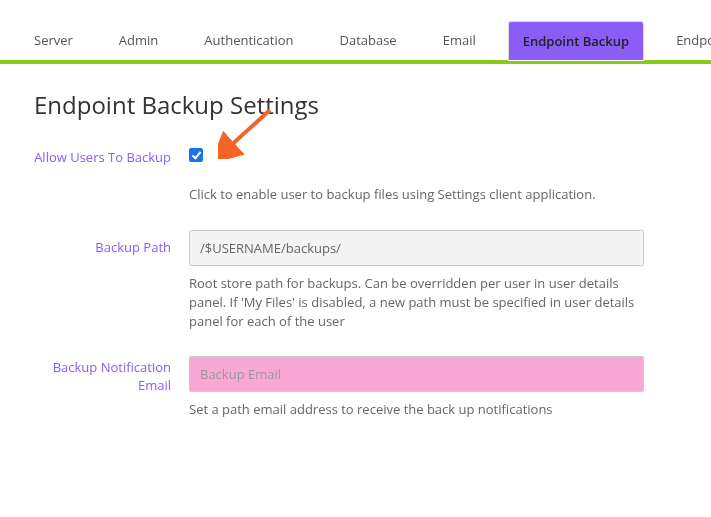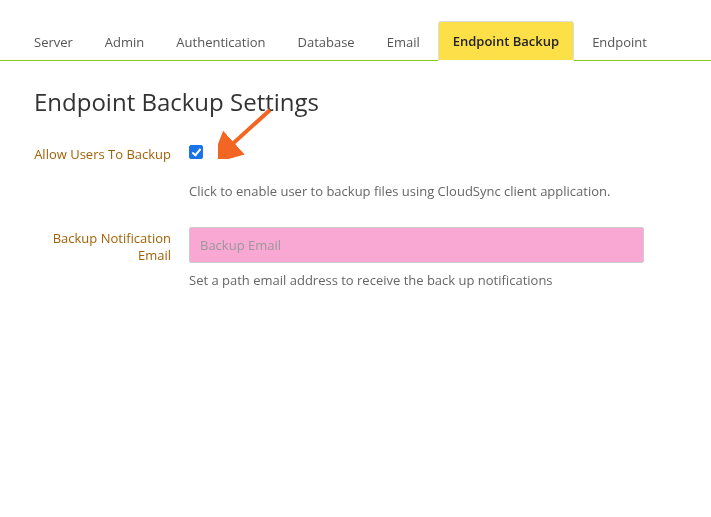--- a/index.html
+++ b/index.html
@@ -9,42 +9,41 @@
     color: #444;
     width: 711px;
     height: 517px;
     background: #fff;
     overflow: hidden;
     position: relative;
   }
   
   .tabs {
     display: flex;
-    align-items: flex-end;
     padding: 20px 20px 0 20px;
-    border-bottom: 1px solid #84cc16;
-    gap: 4px;
+    border-bottom: 4px solid #84cc16;
+    gap: 18px;
   }
   .tab {
     padding: 10px 14px 10px 14px;
     font-size: 13px;
     color: #555;
     cursor: pointer;
     white-space: nowrap;
     position: relative;
     top: 1px;
   }
   .tab.active {
     font-weight: 600;
     color: #222;
     border: 1px solid #ddd;
     border-bottom: 1px solid #fff;
     border-top-left-radius: 3px;
     border-top-right-radius: 3px;
-    background: #fde047;
+    background: #8b5cf6;
   }
   
   .page-heading {
     font-size: 24px;
     font-weight: 400;
     color: #333;
     padding: 24px 34px 4px;
   }
   
   .form {
@@ -54,21 +53,21 @@
     display: flex;
     align-items: flex-start;
     padding: 14px 0 12px;
   }
   .row-label {
     width: 155px;
     text-align: right;
     padding-right: 18px;
     padding-top: 2px;
     font-size: 13px;
-    color: #a16207;
+    color: #8b5cf6;
     flex-shrink: 0;
     line-height: 1.35;
   }
   .row-control {
     flex: 1;
     min-width: 0;
   }
   .desc {
     font-size: 13px;
     color: #666;
@@ -143,25 +142,32 @@
 </div>
 
 <h1 class="page-heading">Endpoint Backup Settings</h1>
 
 <div class="form">
 
   <div class="row">
     <div class="row-label">Allow Users To Backup</div>
     <div class="row-control">
       <input type="checkbox" class="cb" checked="" style="">
-      <div class="desc">Click to enable user to backup files using CloudSync client application.</div>
+      <div class="desc">Click to enable user to backup files using Settings client application.</div>
     </div>
   </div>
 
 
+  <div class="row">
+    <div class="row-label" style="padding-top:9px">Backup Path</div>
+    <div class="row-control">
+      <input type="text" class="text-input" readonly="" value="/$USERNAME/backups/" style="">
+      <div class="desc tight">Root store path for backups. Can be overridden per user in user details panel. If 'My Files' is disabled, a new path must be specified in user details panel for each of the user</div>
+    </div>
+  </div>
 
   <div class="row">
     <div class="row-label" style="padding-top:3px">Backup Notification Email</div>
     <div class="row-control">
       <input type="text" class="text-input" placeholder="Backup Email" style="">
       <div class="desc tight">Set a path email address to receive the back up notifications</div>
     </div>
   </div>
 
 </div>

